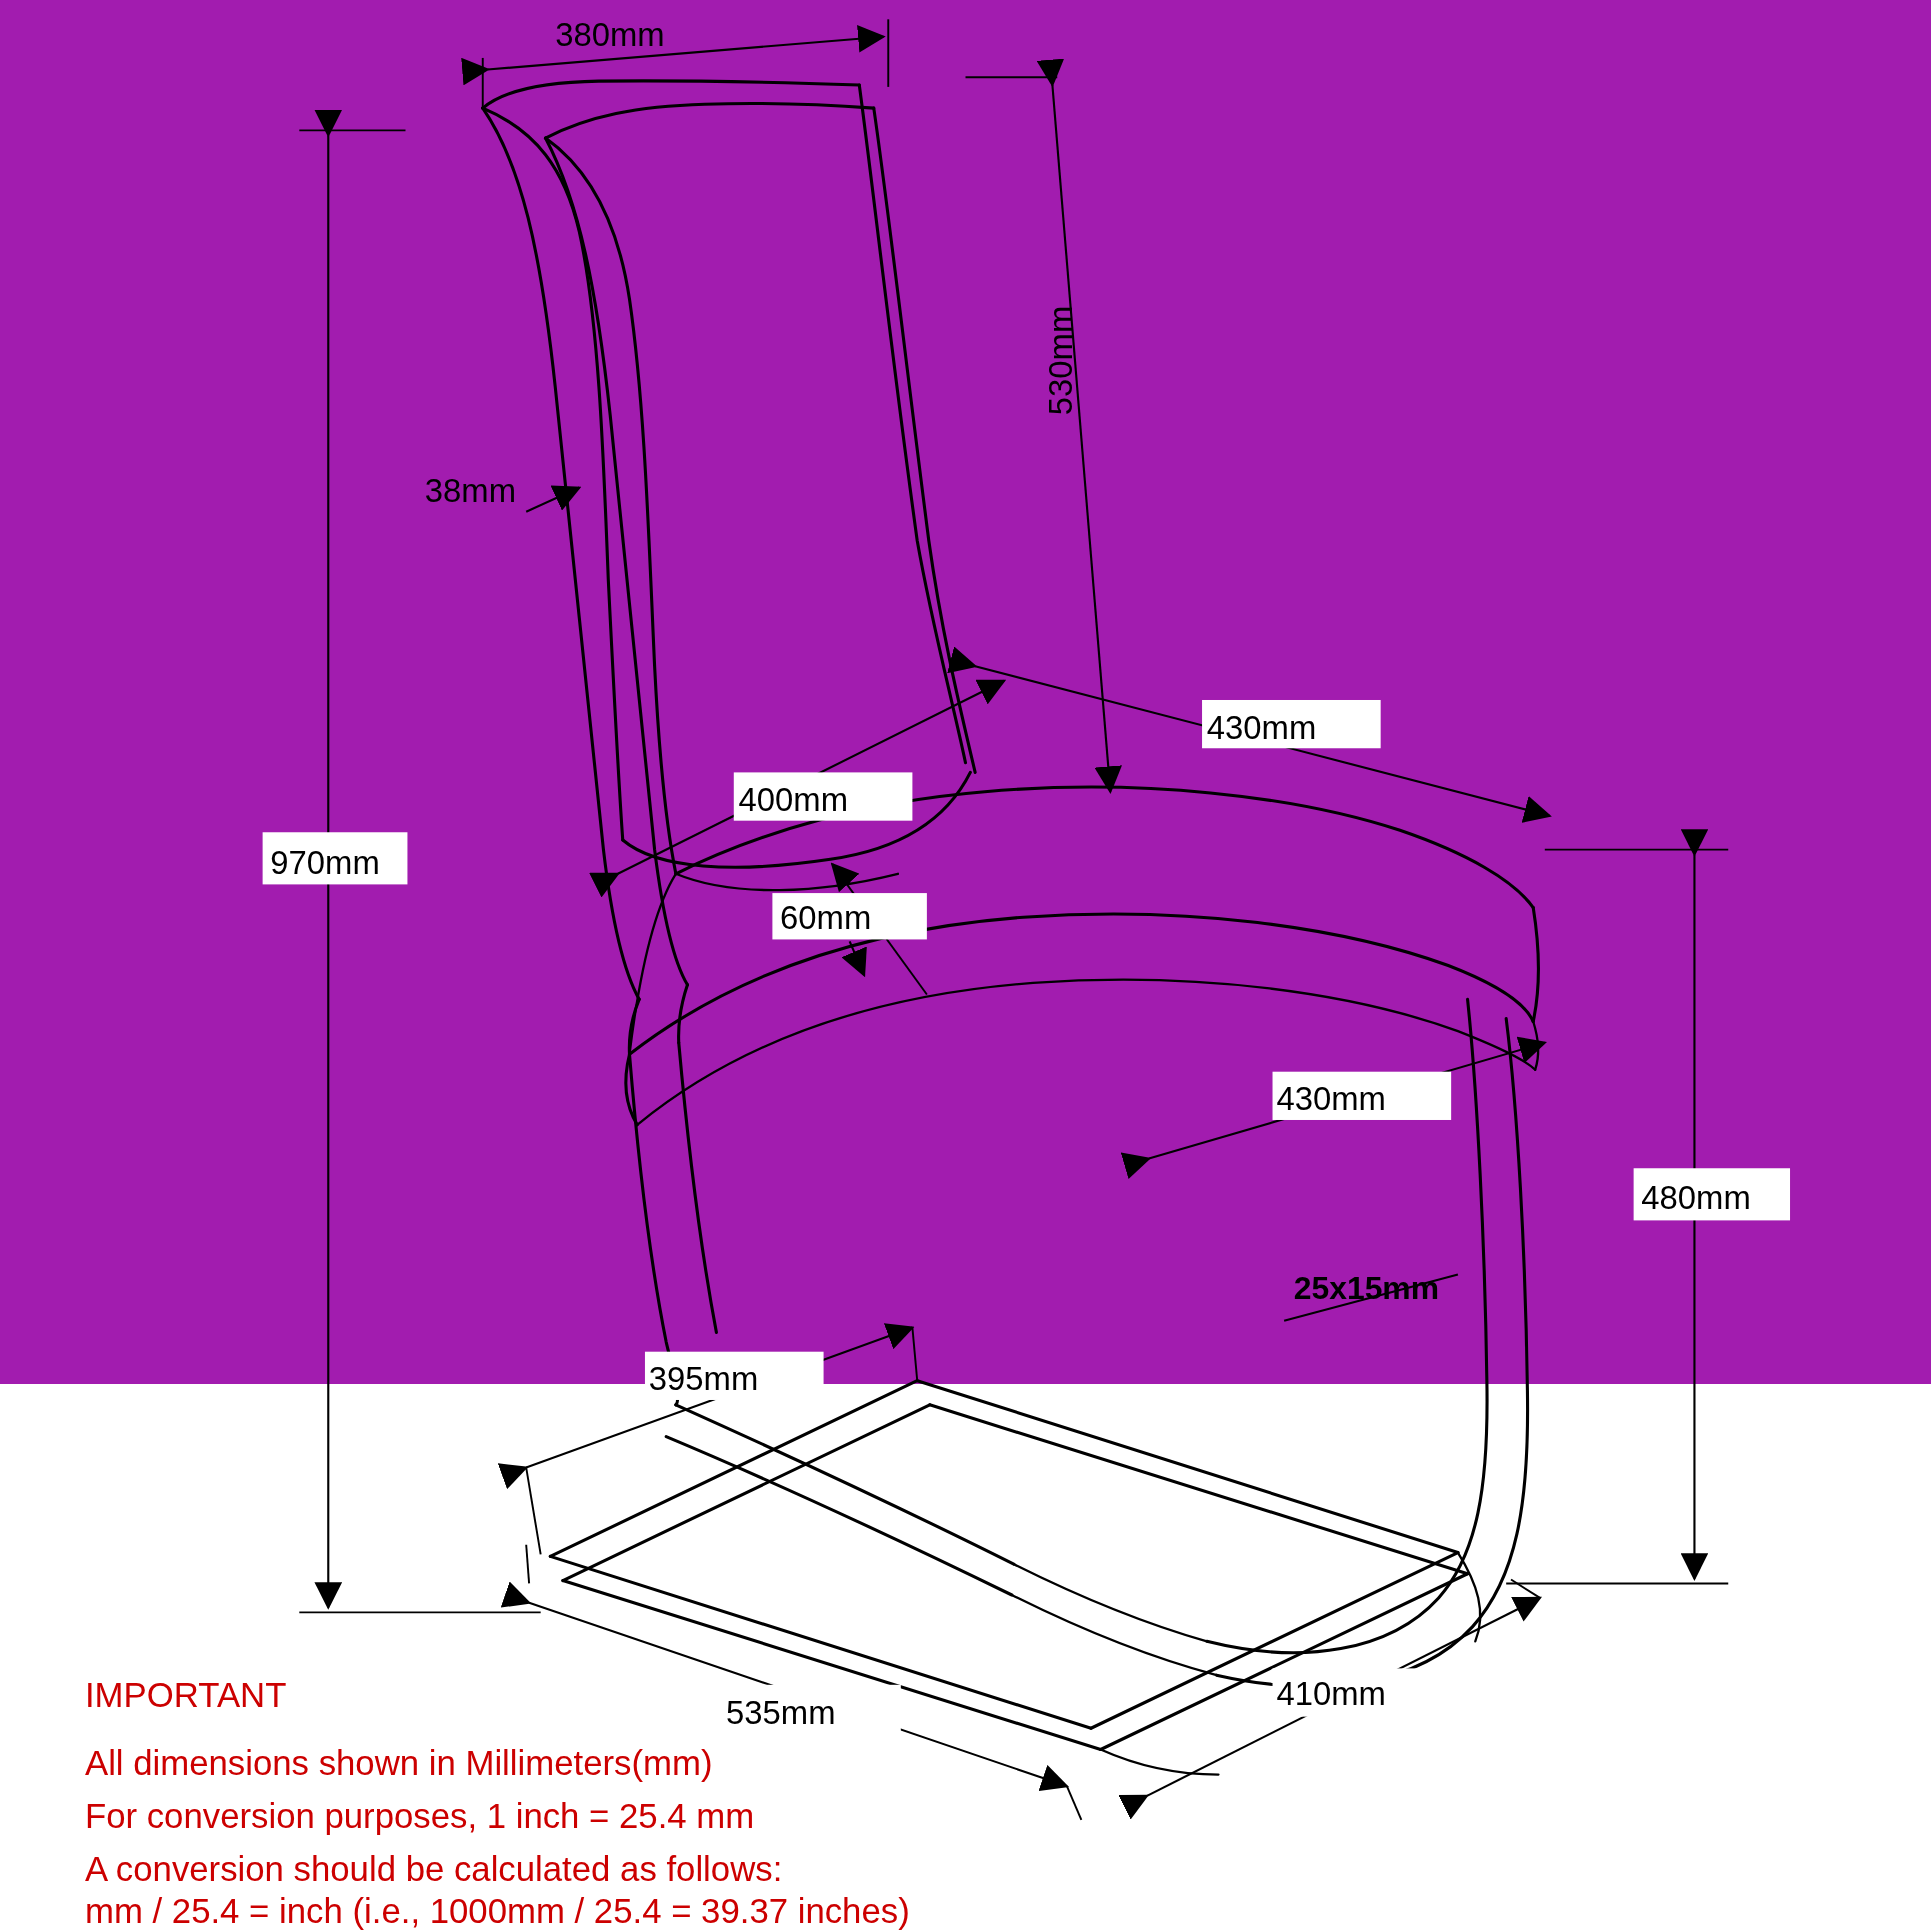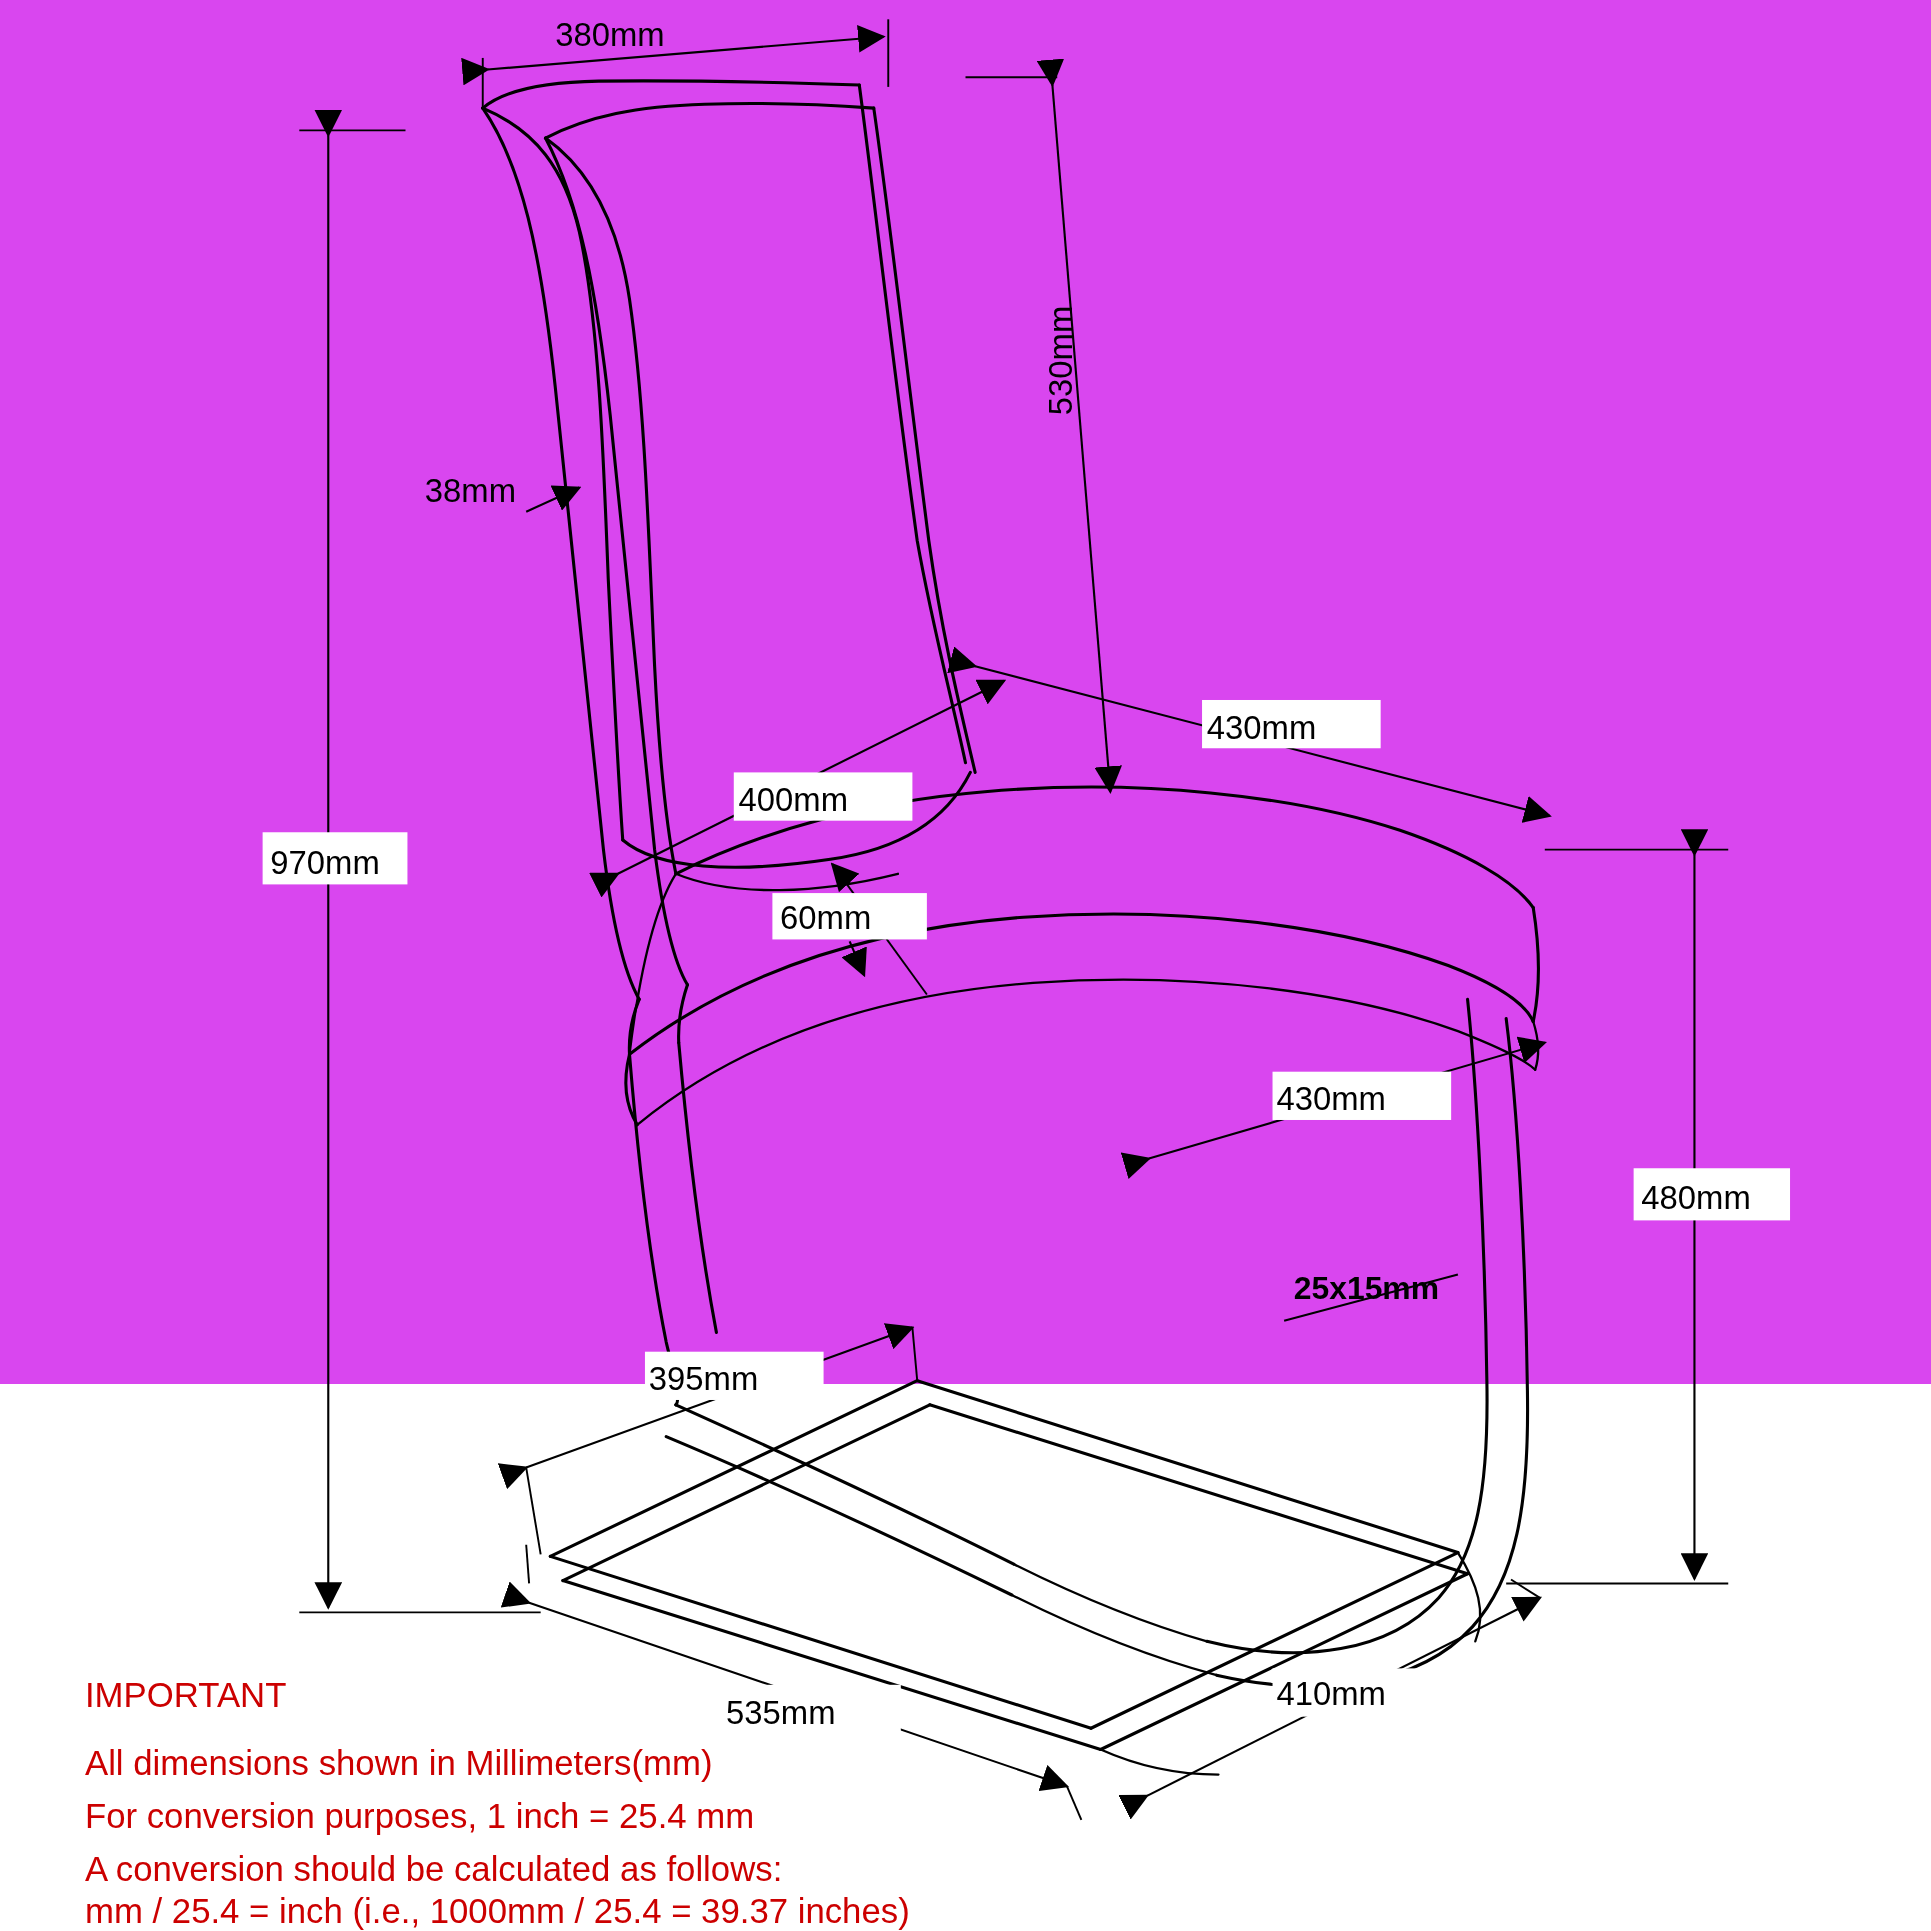--- a/index.html
+++ b/index.html
@@ -10,21 +10,21 @@
   body {
     width: 1931px;
     height: 1931px;
     font-family: "Liberation Sans", sans-serif;
     overflow: hidden;
   }
   #stage {
     position: relative;
     width: 1931px;
     height: 1384px;
-    background: #d946ef;
+    background: #a21caf;
   }
   svg#drawing {
     position: absolute;
     left: 0;
     top: 0;
     width: 1931px;
     height: 1931px;
   }
   .dim-text {
     font-family: "Liberation Sans", sans-serif;

